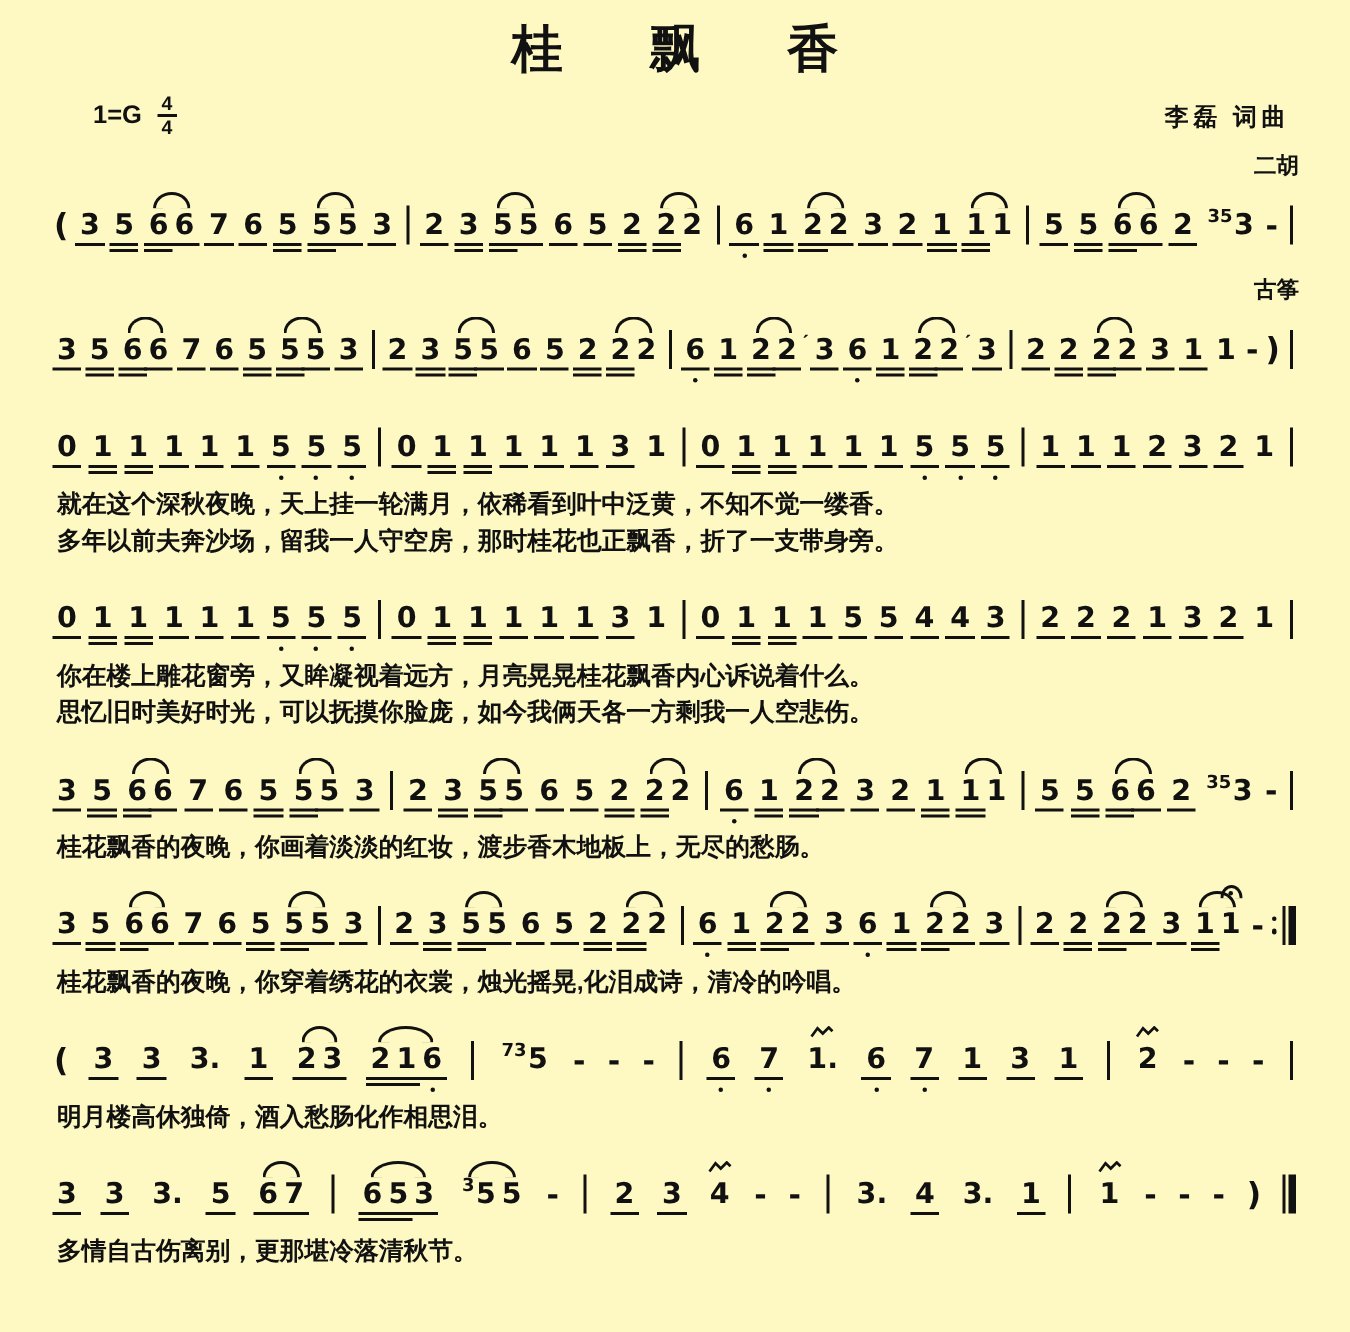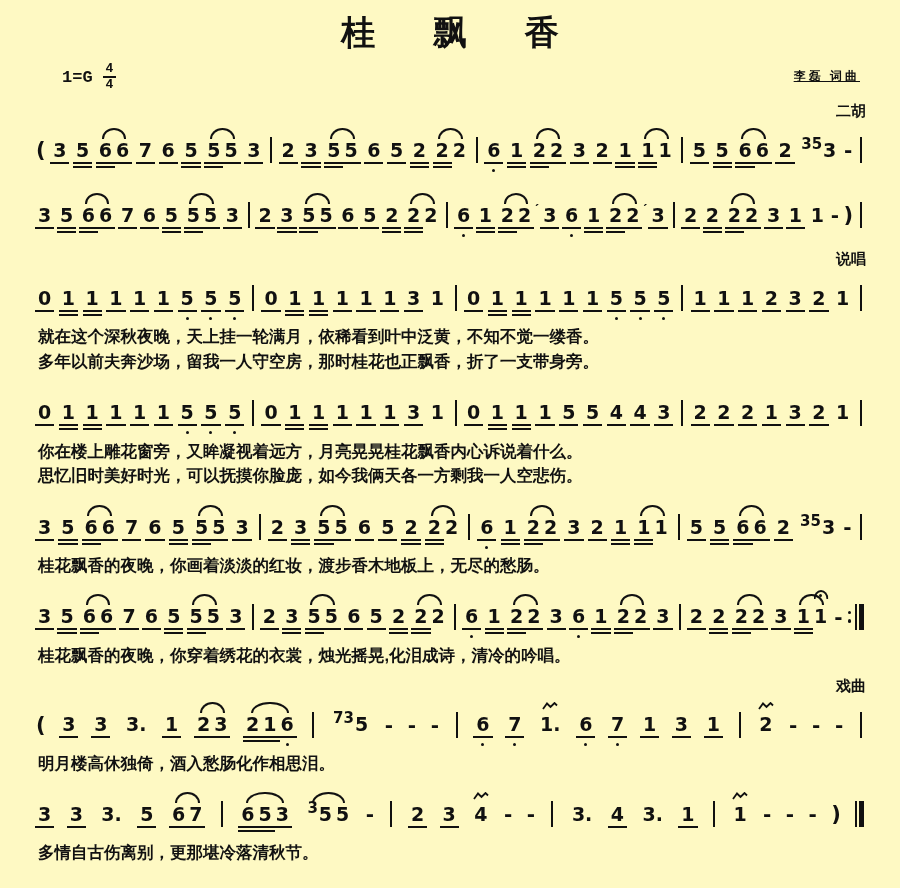--- a/index.html
+++ b/index.html
@@ -16,44 +16,44 @@
     text-align:center;
     font-size:34px;font-weight:700;
     letter-spacing:1.7em;text-indent:1.7em;
     margin:2px 0 4px 0;
   }
   .meta{
     display:flex;justify-content:space-between;align-items:flex-start;
     padding:2px 6px 2px 28px;height:40px;box-sizing:border-box;
   }
   .keysig{display:flex;align-items:center;font-size:17px;font-weight:700;
-    font-family:Liberation Mono, monospace;}
+    font-family:Liberation Sans, sans-serif;}
   .frac{display:inline-flex;flex-direction:column;align-items:center;
     font-size:13px;line-height:1.1;margin-left:10px;font-weight:700;}
   .frac .den{border-top:2px solid #111;padding:0 3px;}
   .frac .num{padding:0 3px;}
-  .credit{font-size:12px;font-weight:700;letter-spacing:3px;margin-top:6px;text-decoration:underline;}
+  .credit{font-size:16px;font-weight:700;letter-spacing:3px;margin-top:6px;}
   .system{margin:0 0 9px 0;}
   .sys-label{font-size:15px;font-weight:700;margin:2px 0 0 0;line-height:1.2;text-align:right;}
   .notes{
     display:flex;justify-content:space-between;align-items:center;
     padding:17px 2px 13px 2px;
   }
   .note{
     position:relative;display:inline-block;
     font-family:"DejaVu Sans",sans-serif;
     font-weight:700;font-size:19px;line-height:1;
     padding:0 1px;margin:0 1px;white-space:nowrap;
   }
   .ul{position:absolute;left:-2px;right:-2px;height:2px;background:#111;}
   .ul1{bottom:-4px;}
   .ul2{bottom:-8px;}
   .ldot{position:absolute;left:50%;margin-left:-1.5px;bottom:-12px;
     width:3px;height:3px;border-radius:50%;background:#111;}
-  .grace{font-size:15px;position:relative;top:-8px;margin-right:1px;text-align:center;}
+  .grace{font-size:12px;position:relative;top:-8px;margin-right:1px;text-align:center;}
   .trl{position:absolute;top:-13px;left:50%;transform:translateX(-50%);line-height:0;}
   .fer{position:absolute;top:-17px;left:50%;transform:translateX(-50%);
     width:15px;height:9px;border:2px solid #111;border-bottom:none;
     border-radius:50% 50% 0 0/100% 100% 0 0;box-sizing:border-box;}
   .fer::after{content:'';position:absolute;left:50%;top:2px;transform:translateX(-50%);
     width:3px;height:3px;border-radius:50%;background:#111;}
   .tie{position:relative;display:inline-flex;align-items:center;}
   .tie::before{content:'';position:absolute;top:-13px;left:14%;right:14%;height:9px;
     border:2px solid #111;border-bottom:none;
     border-radius:50% 50% 0 0/100% 100% 0 0;}
@@ -139,20 +139,21 @@
             <span class="note u2"><span>6</span><div class="ul ul1"></div><div class="ul ul2"></div></span>
             <span class="note u1"><span>6</span><div class="ul ul1"></div></span>
           </span>
           <span class="note u1"><span>2</span><div class="ul ul1"></div></span>
           <span class="note"><span class="grace">35</span><span>3</span></span>
           <span class="dash">-</span>
           <div class="bar"></div>
         </div>
       </div>
       <div class="system">
+        <div class="sys-label">古筝</div>
         <div class="notes">
           <span class="note u1"><span>3</span><div class="ul ul1"></div></span>
           <span class="note u2"><span>5</span><div class="ul ul1"></div><div class="ul ul2"></div></span>
           <span class="tie">
             <span class="note u2"><span>6</span><div class="ul ul1"></div><div class="ul ul2"></div></span>
             <span class="note u1"><span>6</span><div class="ul ul1"></div></span>
           </span>
           <span class="note u1"><span>7</span><div class="ul ul1"></div></span>
           <span class="note u1"><span>6</span><div class="ul ul1"></div></span>
           <span class="note u2"><span>5</span><div class="ul ul1"></div><div class="ul ul2"></div></span>
@@ -201,21 +202,20 @@
           </span>
           <span class="note u1"><span>3</span><div class="ul ul1"></div></span>
           <span class="note u1"><span>1</span><div class="ul ul1"></div></span>
           <span class="note"><span>1</span></span>
           <span class="dash">-</span>
           <span class="paren">)</span>
           <div class="bar"></div>
         </div>
       </div>
       <div class="system">
-        <div class="sys-label">说唱</div>
         <div class="notes">
           <span class="note u1"><span>0</span><div class="ul ul1"></div></span>
           <span class="note u2"><span>1</span><div class="ul ul1"></div><div class="ul ul2"></div></span>
           <span class="note u2"><span>1</span><div class="ul ul1"></div><div class="ul ul2"></div></span>
           <span class="note u1"><span>1</span><div class="ul ul1"></div></span>
           <span class="note u1"><span>1</span><div class="ul ul1"></div></span>
           <span class="note u1"><span>1</span><div class="ul ul1"></div></span>
           <span class="note u1"><span>5</span><div class="ul ul1"></div><div class="ldot"></div></span>
           <span class="note u1"><span>5</span><div class="ul ul1"></div><div class="ldot"></div></span>
           <span class="note u1"><span>5</span><div class="ul ul1"></div><div class="ldot"></div></span>
@@ -511,21 +511,20 @@
           <span>的衣裳，</span>
           <span>烛光摇</span>
           <span>晃,化泪成</span>
           <span>诗，</span>
           <span>清冷的</span>
           <span>吟</span>
           <span>唱。</span>
         </div>
       </div>
       <div class="system">
-        <div class="sys-label">戏曲</div>
         <div class="notes">
           <span class="paren">(</span>
           <span class="note u1"><span>3</span><div class="ul ul1"></div></span>
           <span class="note u1"><span>3</span><div class="ul ul1"></div></span>
           <span class="note"><span>3.</span></span>
           <span class="note u1"><span>1</span><div class="ul ul1"></div></span>
           <span class="tie">
             <span class="note u1"><span>2</span><div class="ul ul1"></div></span>
             <span class="note u1"><span>3</span><div class="ul ul1"></div></span>
           </span>

